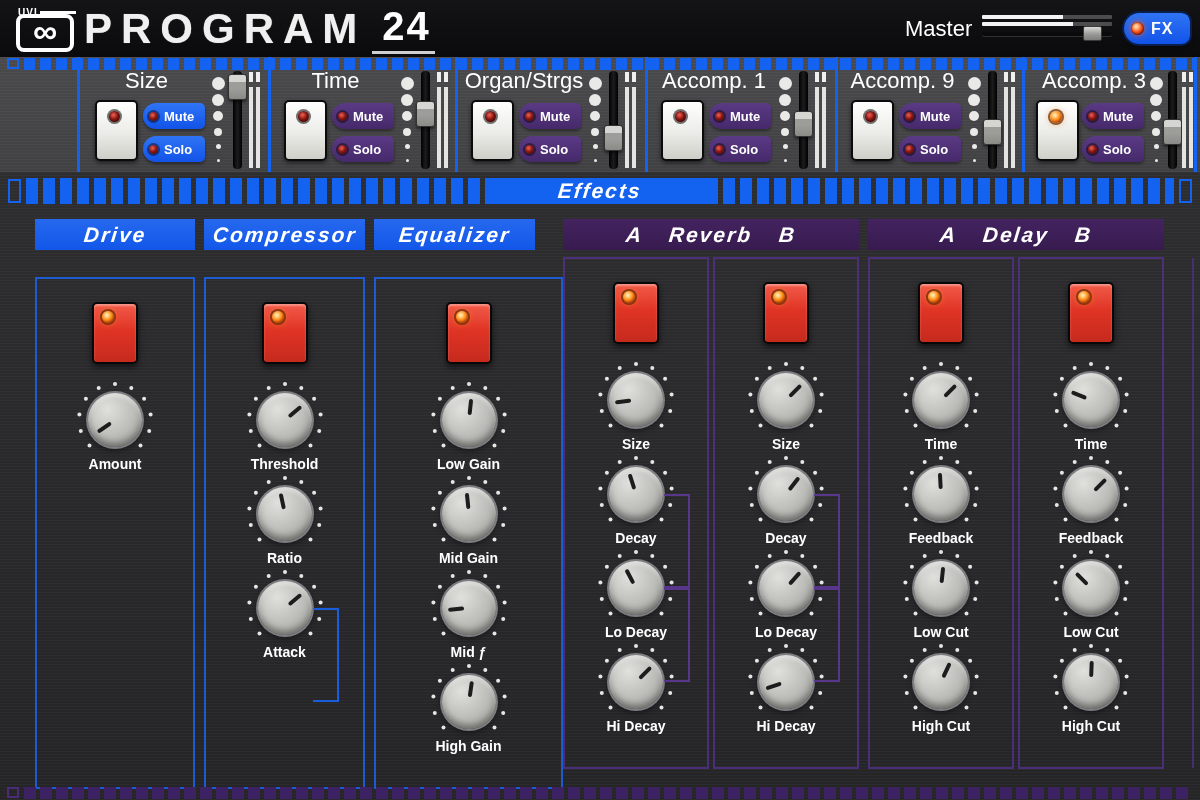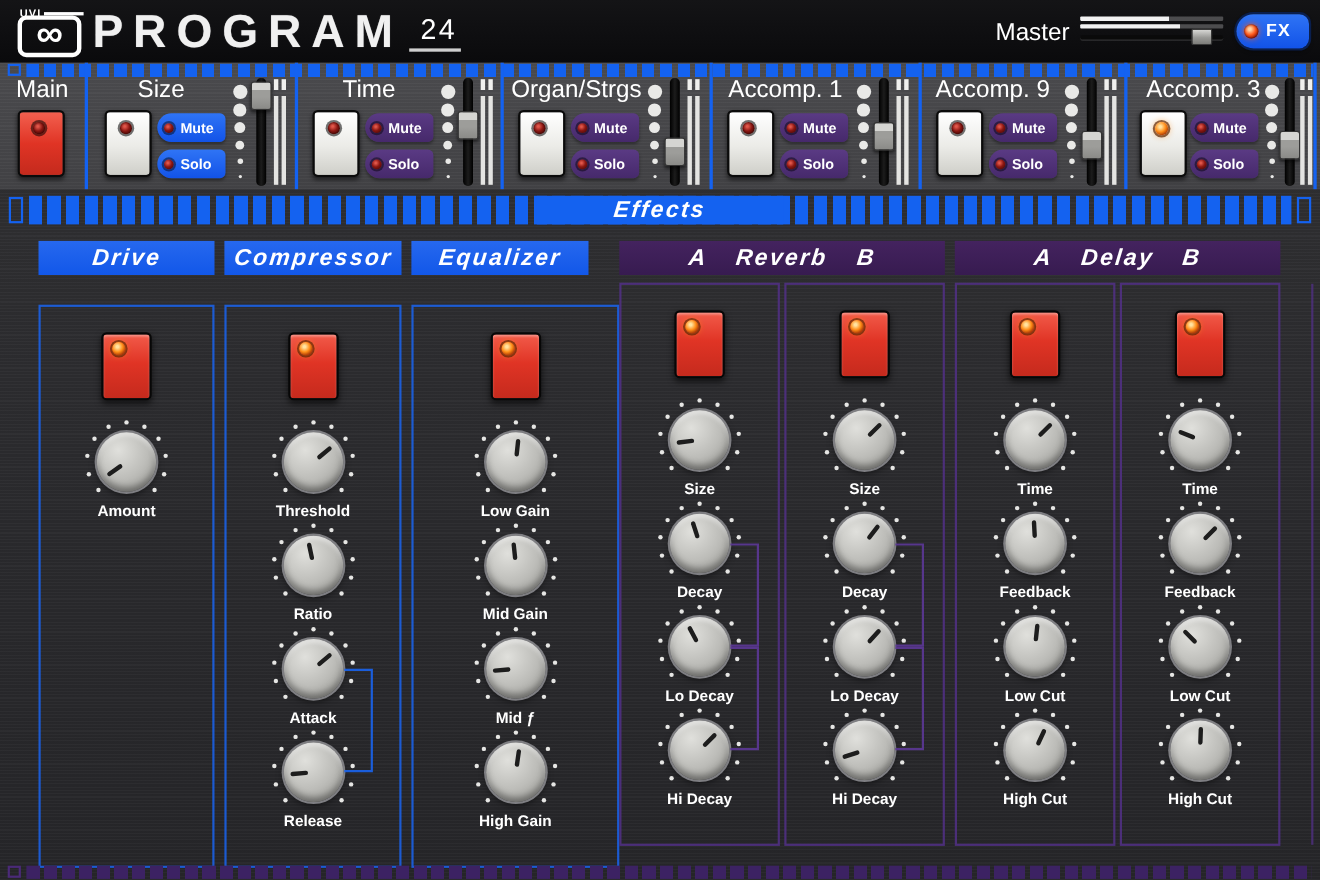--- a/index.html
+++ b/index.html
@@ -19,21 +19,21 @@
   .logo-wrap { position:absolute; left:16px; top:8px; width:64px; height:44px; }
   .logo-uvi { position:absolute; left:2px; top:-1px; font-size:10px; font-weight:bold; letter-spacing:1px; color:#fff; }
   .logo-uvi-line { position:absolute; left:24px; top:3px; width:36px; height:3px; background:#fff; }
   .logo-box { position:absolute; left:0; top:6px; width:58px; height:38px; border:4px solid #fff; border-radius:8px;
     display:flex; align-items:center; justify-content:center; }
   .logo-box span { font-size:34px; font-weight:bold; line-height:0; margin-top:-4px; }
   .title-wrap { position:absolute; left:84px; top:4px; height:50px; display:flex; align-items:center; }
   .title-main { font-size:42px; font-weight:bold; letter-spacing:9px; color:#f0f0f0;
     background:repeating-linear-gradient(0deg, transparent 0 10px, rgba(150,150,150,0.55) 10px 11px);
     -webkit-background-clip:text; background-clip:text; text-shadow:0 0 1px rgba(255,255,255,.4); }
-  .title-num { font-size:26px; font-weight:normal; letter-spacing:2px; color:#fff;
+  .title-num { font-size:40px; font-weight:bold; letter-spacing:2px; color:#fff;
     border-bottom:3px solid #cfcfcf; padding:0 4px 2px 10px; margin-left:6px; }
   .master-label { position:absolute; left:905px; top:16px; font-size:22px; color:#fff; }
   .master-group { position:absolute; left:982px; top:15px; width:130px; }
   .m-bar { height:4px; margin-bottom:3px; background:linear-gradient(90deg,#f2f2f2 0 62%, #4c4c4e 62% 100%); border-radius:1px; }
   .m-bar.b2 { background:linear-gradient(90deg,#f2f2f2 0 70%, #4c4c4e 70% 100%); }
   .m-track { position:relative; margin-top:6px; height:4px; background:#0a0a0a; border-radius:2px; box-shadow:0 1px 0 rgba(255,255,255,.15); }
   .m-handle { position:absolute; top:-6px; left:78%; width:19px; height:15px; border-radius:2px;
     background:linear-gradient(180deg,#d9d9d6,#9a9a97 55%,#7d7d7a); border:1px solid #3a3a3a; }
   .fx-toggle { position:absolute; left:1124px; top:13px; width:66px; height:31px; border:none; cursor:pointer;
     border-radius:16px 9px 9px 16px; background:linear-gradient(180deg,#2f74f5,#1253e8);
@@ -166,26 +166,20 @@
       <span class="fx-led"></span>
       <span class="fx-text">FX</span>
     </button>
   </div>
 
   <div class="ch-area"></div>
   <div class="dash-top"></div>
   <div class="dash-top-cap"></div>
   <div class="edge-divider"></div>
 
-  <div class="channel main" style="left:0; width:77px;">
-    <div class="ch-name">Main</div>
-    <button class="ch-btn red" style="left:16px;">
-      <span class="led dark"></span>
-    </button>
-  </div>
 
   <div class="channel" style="left:77px; width:191px;">
     <div class="ch-divider"></div>
     <div class="ch-name">Size</div>
     <button class="ch-btn" style="left:18px;">
       <span class="led dark"></span>
       </button>
     <button class="pill blue" style="left:66px; top:46px;">
       <span class="led"></span>
       <span class="pill-label">Mute</span>
@@ -432,29 +426,20 @@
     </div>
     <div class="knob-unit k3">
       <div class="knob">
           <span class="ticks"></span>
         <div class="arm" style="transform: rotate(50deg);">
             <span class="stick"></span>
           </div>
         </div>
       <div class="knob-label">Attack</div>
     </div>
-    <div class="knob-unit k4">
-      <div class="knob">
-          <span class="ticks"></span>
-        <div class="arm" style="transform: rotate(-95deg);">
-            <span class="stick"></span>
-          </div>
-        </div>
-      <div class="knob-label">Release</div>
-    </div>
     <div class="bracket" style="top:329px; height:94px;"></div>
   </div>
 
   <div class="fx-col blue" style="left:374px; width:189px;">
     <button class="power-btn">
       <span class="led lit"></span>
       </button>
     <div class="knob-unit k1">
       <div class="knob">
           <span class="ticks"></span>

